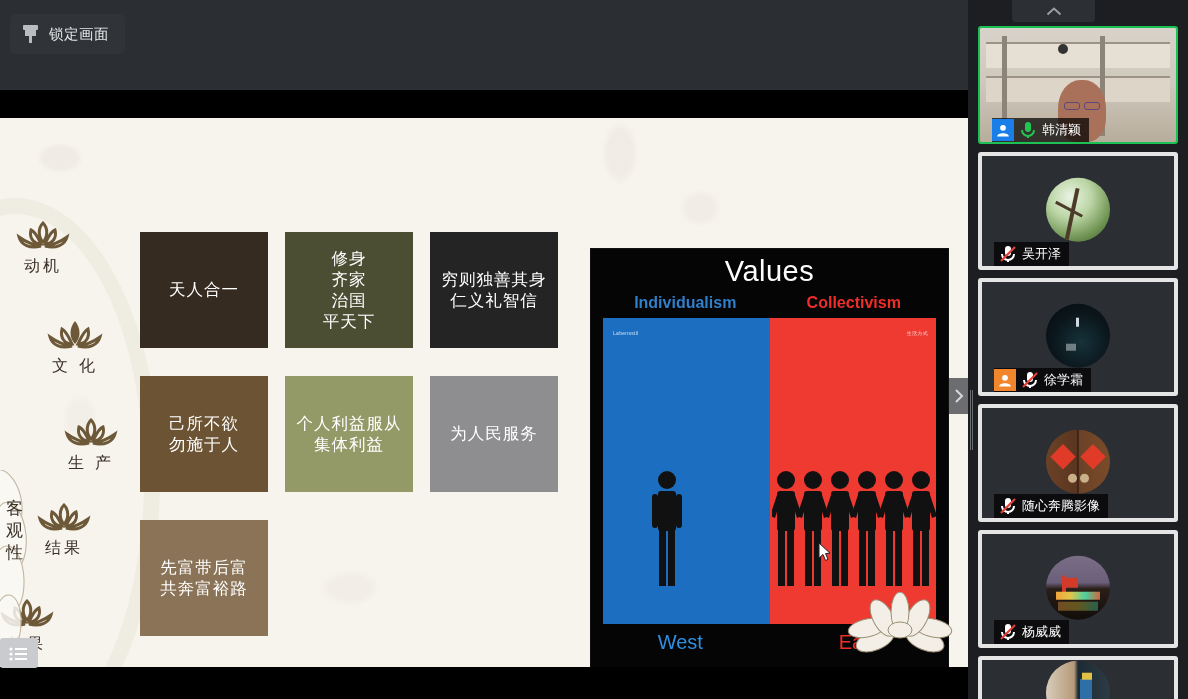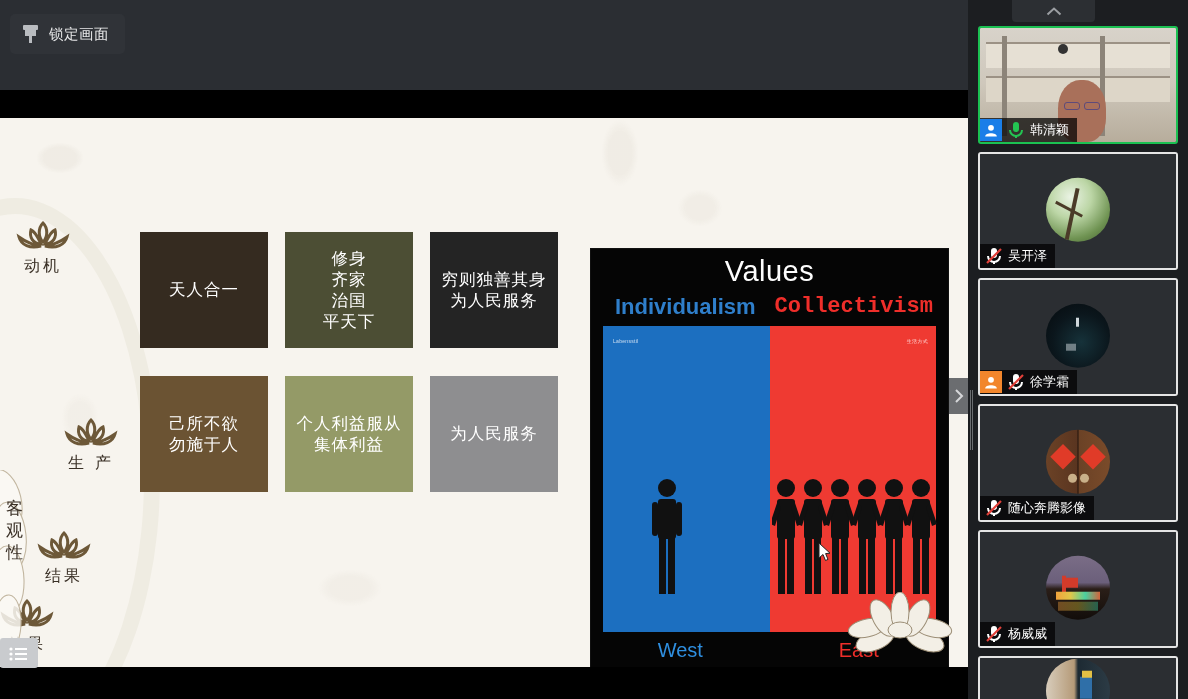--- a/index.html
+++ b/index.html
@@ -61,23 +61,23 @@
     column-gap:17px; row-gap:28px; }
   .cell { display:flex; align-items:center; justify-content:center; text-align:center;
     color:#fff; font-size:16.5px; line-height:1.28; letter-spacing:1px; padding:4px; }
 
   
   #values { position:absolute; left:590px; top:130px; width:359px; height:455px;
     background:#050505; border:1px solid #111; }
   #values .vtitle { text-align:center; color:#fdfdfd; font-size:29px; padding-top:6px;
     letter-spacing:.5px; }
   #values .vsubs { display:flex; padding:6px 10px 4px; }
-  #values .vsubs div { flex:1; text-align:center; font-size:22px; font-weight:bold; }
+  #values .vsubs div { flex:1; text-align:center; font-size:16px; font-weight:bold; }
   #values .vsub-l { color:#2f7fcb; }
-  #values .vsub-r { color:#ef2e2a;font-family:Liberation Mono, monospace; }
+  #values .vsub-r { color:#ef2e2a; }
   #values .panes { position:relative; margin:2px 12px 0; height:306px; display:flex; }
   #values .pane-l { width:50%; background:#1c6fc0; position:relative; }
   #values .pane-r { width:50%; background:#ef3a32; position:relative; }
   #values .tinytext { position:absolute; top:12px; font-size:5px; color:#cfe0f2; letter-spacing:.3px; }
   #values .tinytext.l { left:10px; }
   #values .tinytext.r { right:8px; color:#ffd8d5; }
   #values .vfeet { display:flex; padding-top:7px; }
   #values .vfeet div { flex:1; text-align:center; font-size:20px; }
   #values .vfoot-l { color:#2f8fe0; }
   #values .vfoot-r { color:#ef2e2a; }
@@ -94,26 +94,26 @@
     background:#c9cbce; border-radius:3px; display:flex; align-items:center; justify-content:center; }
   #corner-menu svg { width:20px; height:15px; }
 
   
   #rail { position:absolute; left:968px; top:0; width:220px; height:699px; background:#1c1e21; }
   #collapse-btn { position:absolute; left:44px; top:0; width:83px; height:22px; background:#2c2f33;
     border-radius:0 0 4px 4px; display:flex; align-items:center; justify-content:center; cursor:pointer; }
   #collapse-btn svg { width:16px; height:9px; }
   #tiles { position:absolute; left:0; top:26px; width:220px; }
   .tile { position:relative; margin:0 10px 8px 10px; height:118px; background:#2a2d31;
-    border:2px solid #e5e5e5; border-radius:3px; overflow:hidden; }
+    border:4px solid #e5e5e5; border-radius:3px; overflow:hidden; }
   .tile.active { border:2px solid #1bc152; }
   .tile .bg { position:absolute; inset:0; }
   .tile .avatar { position:absolute; left:50%; top:50%; transform:translate(-50%,-52%);
     width:64px; height:64px; border-radius:50%; overflow:hidden; }
-  .tile .namebar { position:absolute; left:0; bottom:0; height:24px; background:rgba(0,0,0,.72);
+  .tile .namebar { position:absolute; left:12px; bottom:0; height:24px; background:rgba(0,0,0,.72);
     display:flex; align-items:center; padding-right:8px; }
   .tile .namebar .nm { color:#fff; font-size:13px; white-space:nowrap; padding-left:4px; }
   .ic { width:20px; height:20px; flex:0 0 auto; margin-left:4px; }
   .host-ic { width:22px; height:22px; background:#f2862c; display:flex; align-items:center;
     justify-content:center; flex:0 0 auto; }
   .self-ic { width:22px; height:22px; background:#1a7ee8; display:flex; align-items:center;
     justify-content:center; flex:0 0 auto; }
   #scrollbar { position:absolute; left:2px; top:390px; width:4px; height:60px; }
   #scrollbar i { display:block; width:1px; height:60px; background:#6a6d70; float:left; margin-right:1px; }
 </style>
@@ -148,37 +148,51 @@
             <path d="M17 12 C15 19 19 26 27 26 C24 20 22 14 17 12Z"></path>
             <path d="M41 12 C43 19 39 26 31 26 C34 20 36 14 41 12Z"></path>
             <path d="M5 19 C7 27 16 31 27 28 C19 27 12 24 5 19Z"></path>
             <path d="M53 19 C51 27 42 31 31 28 C39 27 46 24 53 19Z"></path>
           </g>
             </svg>
         </div>
         <div class="lbl">动机</div>
       </div>
 
+      <div class="rail-item" style="left:30px; top:200px;">
+        <div class="lotus">
+          <svg viewBox="0 0 58 36">
+            <path d="M29 3 C23 10 23 20 29 26 C35 20 35 10 29 3Z" fill="#6d5838"></path>
+            <g fill="none" stroke="#6d5838" stroke-width="3">
+              <path d="M16 11 C14 19 18 26 26 26 C23 20 21 14 16 11Z"></path>
+              <path d="M42 11 C44 19 40 26 32 26 C35 20 37 14 42 11Z"></path>
+              <path d="M4 19 C6 27 15 31 26 28 C18 27 11 24 4 19Z"></path>
+              <path d="M54 19 C52 27 43 31 32 28 C40 27 47 24 54 19Z"></path>
+            </g>
+          </svg>
+        </div>
+        <div class="lbl">文 化</div>
+      </div>
 
       <div class="rail-item" style="left:46px; top:297px;">
         <div class="lotus">
           <svg viewBox="0 0 58 36">
               <g fill="none" stroke="#6d5838" stroke-width="3">
             <path d="M29 5 C24 10 24 19 29 24 C34 19 34 10 29 5Z"></path>
             <path d="M17 12 C15 19 19 26 27 26 C24 20 22 14 17 12Z"></path>
             <path d="M41 12 C43 19 39 26 31 26 C34 20 36 14 41 12Z"></path>
             <path d="M5 19 C7 27 16 31 27 28 C19 27 12 24 5 19Z"></path>
             <path d="M53 19 C51 27 42 31 31 28 C39 27 46 24 53 19Z"></path>
           </g>
             </svg>
         </div>
         <div class="lbl">生 产</div>
       </div>
 
-      <div class="rail-item" style="left:19px; top:410px;">
+      <div class="rail-item" style="left:19px; top:382px;">
         <div class="lotus">
           <svg viewBox="0 0 58 36">
               <g fill="none" stroke="#6d5838" stroke-width="3">
             <path d="M29 5 C24 10 24 19 29 24 C34 19 34 10 29 5Z"></path>
             <path d="M17 12 C15 19 19 26 27 26 C24 20 22 14 17 12Z"></path>
             <path d="M41 12 C43 19 39 26 31 26 C34 20 36 14 41 12Z"></path>
             <path d="M5 19 C7 27 16 31 27 28 C19 27 12 24 5 19Z"></path>
             <path d="M53 19 C51 27 42 31 31 28 C39 27 46 24 53 19Z"></path>
           </g>
             </svg>
@@ -219,32 +233,36 @@
             <span>天人合一</span>
           </div>
         <div class="cell" style="background:#4c4e34">
             <span style="white-space:pre-line">修身
 齐家
 治国
 平天下</span>
           </div>
         <div class="cell" style="background:#242424">
             <span style="white-space:pre-line">穷则独善其身
-为人民服务</span>
+仁义礼智信</span>
           </div>
         <div class="cell" style="background:#6b5333">
             <span style="white-space:pre-line">己所不欲
 勿施于人</span>
           </div>
         <div class="cell" style="background:#949a67">
             <span style="white-space:pre-line">个人利益服从
 集体利益</span>
           </div>
         <div class="cell" style="background:#8e8e90">
             <span>为人民服务</span>
+          </div>
+        <div class="cell" style="background:#8a7356">
+            <span style="white-space:pre-line">先富带后富
+共奔富裕路</span>
           </div>
       </div>
 
       <div id="values">
         <div class="vtitle">Values</div>
         <div class="vsubs">
           <div class="vsub-l">Individualism</div>
           <div class="vsub-r">Collectivism</div>
         </div>
         <div class="panes">

